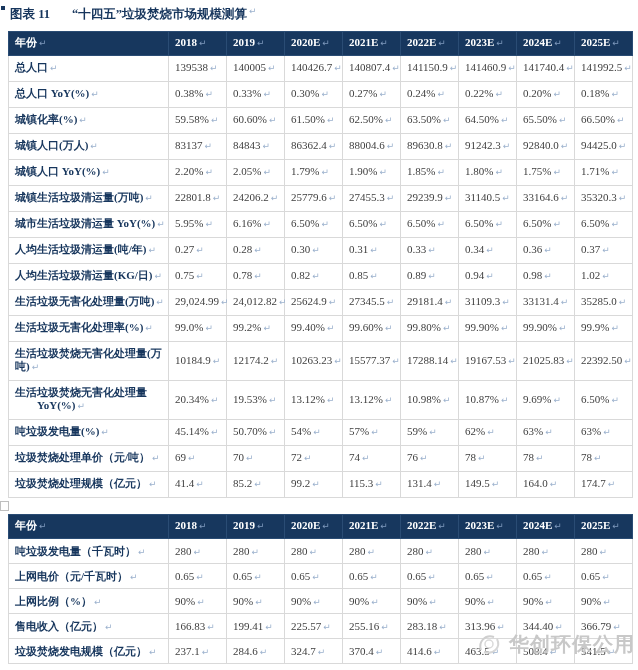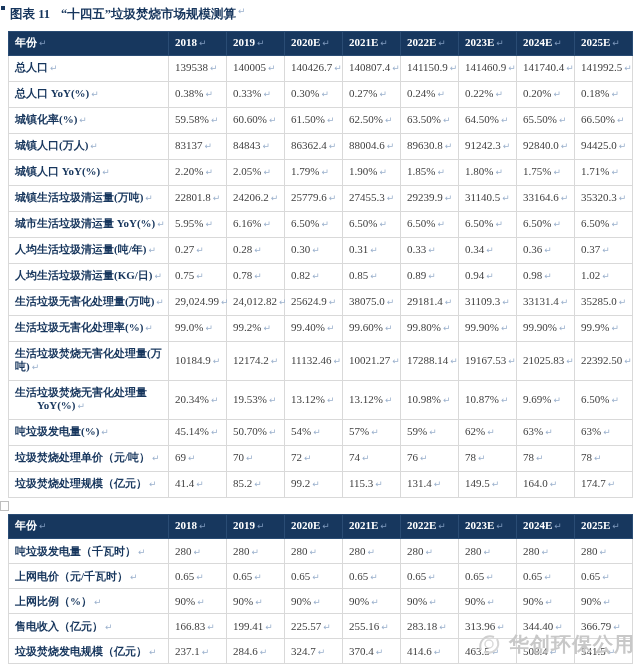--- a/index.html
+++ b/index.html
@@ -3,21 +3,21 @@
 <meta charset="utf-8">
 <style>
   html,body{margin:0;padding:0;background:#ffffff;}
   body{width:638px;height:670px;overflow:hidden;font-family:"Liberation Sans","DejaVu Sans",sans-serif;}
   .page{position:relative;width:638px;height:670px;box-sizing:border-box;padding:6px 3px 0 8px;}
 
   
   .title-row{display:flex;align-items:flex-start;height:18px;margin-bottom:7px;}
   .bullet{display:inline-block;width:4px;height:4px;background:#17365D;margin-left:-7px;margin-right:5px;}
   .title-index,.title-text{font-family:"Liberation Serif","DejaVu Serif",serif;font-weight:bold;color:#17365D;font-size:12.5px;white-space:nowrap;}
-  .title-text{margin-left:11px;}
+  .title-text{margin-left:22px;}
 
   
   table.data-table{border-collapse:collapse;table-layout:fixed;width:621px;font-size:11px;line-height:13px;font-family:"Liberation Serif","DejaVu Serif",serif;}
   col.c-label{width:160px;}
   col.c-year{width:58px;}
   th{background:#17375E;color:#FFFFFF;font-weight:bold;text-align:left;padding:4px 2px 5px 6px;border:1px solid #2A4C74;font-size:11px;}
   td{border:1px solid #D9D9D9;padding:5px 2px 6px 6px;color:#404040;vertical-align:middle;text-align:left;background:#fff;}
   td.label{color:#17365D;font-weight:bold;white-space:pre-wrap;border-radius:13px;}
   .t2 td{padding-top:6px;padding-bottom:4px;}
 
@@ -161,43 +161,43 @@
           <td><span>0.89</span><span class="ret">↵</span></td>
           <td><span>0.94</span><span class="ret">↵</span></td>
           <td><span>0.98</span><span class="ret">↵</span></td>
           <td><span>1.02</span><span class="ret">↵</span></td>
         </tr>
         <tr>
           <td class="label"><span>生活垃圾无害化处理量(万吨)</span><span class="ret">↵</span></td>
           <td><span>29,024.99</span><span class="ret">↵</span></td>
           <td><span>24,012.82</span><span class="ret">↵</span></td>
           <td><span>25624.9</span><span class="ret">↵</span></td>
-          <td><span>38075.0</span><span class="ret">↵</span></td>
+          <td><span>27345.5</span><span class="ret">↵</span></td>
           <td><span>29181.4</span><span class="ret">↵</span></td>
           <td><span>31109.3</span><span class="ret">↵</span></td>
           <td><span>33131.4</span><span class="ret">↵</span></td>
           <td><span>35285.0</span><span class="ret">↵</span></td>
         </tr>
         <tr>
           <td class="label"><span>生活垃圾无害化处理率(%)</span><span class="ret">↵</span></td>
           <td><span>99.0%</span><span class="ret">↵</span></td>
           <td><span>99.2%</span><span class="ret">↵</span></td>
           <td><span>99.40%</span><span class="ret">↵</span></td>
           <td><span>99.60%</span><span class="ret">↵</span></td>
           <td><span>99.80%</span><span class="ret">↵</span></td>
           <td><span>99.90%</span><span class="ret">↵</span></td>
           <td><span>99.90%</span><span class="ret">↵</span></td>
           <td><span>99.9%</span><span class="ret">↵</span></td>
         </tr>
         <tr>
           <td class="label"><span>生活垃圾焚烧无害化处理量(万吨)</span><span class="ret">↵</span></td>
           <td><span>10184.9</span><span class="ret">↵</span></td>
           <td><span>12174.2</span><span class="ret">↵</span></td>
-          <td><span>11132.46</span><span class="ret">↵</span></td>
-          <td><span>10021.27</span><span class="ret">↵</span></td>
+          <td><span>10263.23</span><span class="ret">↵</span></td>
+          <td><span>15577.37</span><span class="ret">↵</span></td>
           <td><span>17288.14</span><span class="ret">↵</span></td>
           <td><span>19167.53</span><span class="ret">↵</span></td>
           <td><span>21025.83</span><span class="ret">↵</span></td>
           <td><span>22392.50</span><span class="ret">↵</span></td>
         </tr>
         <tr>
           <td class="label"><span>生活垃圾焚烧无害化处理量
 　　YoY(%)</span><span class="ret">↵</span></td>
           <td><span>20.34%</span><span class="ret">↵</span></td>
           <td><span>19.53%</span><span class="ret">↵</span></td>

